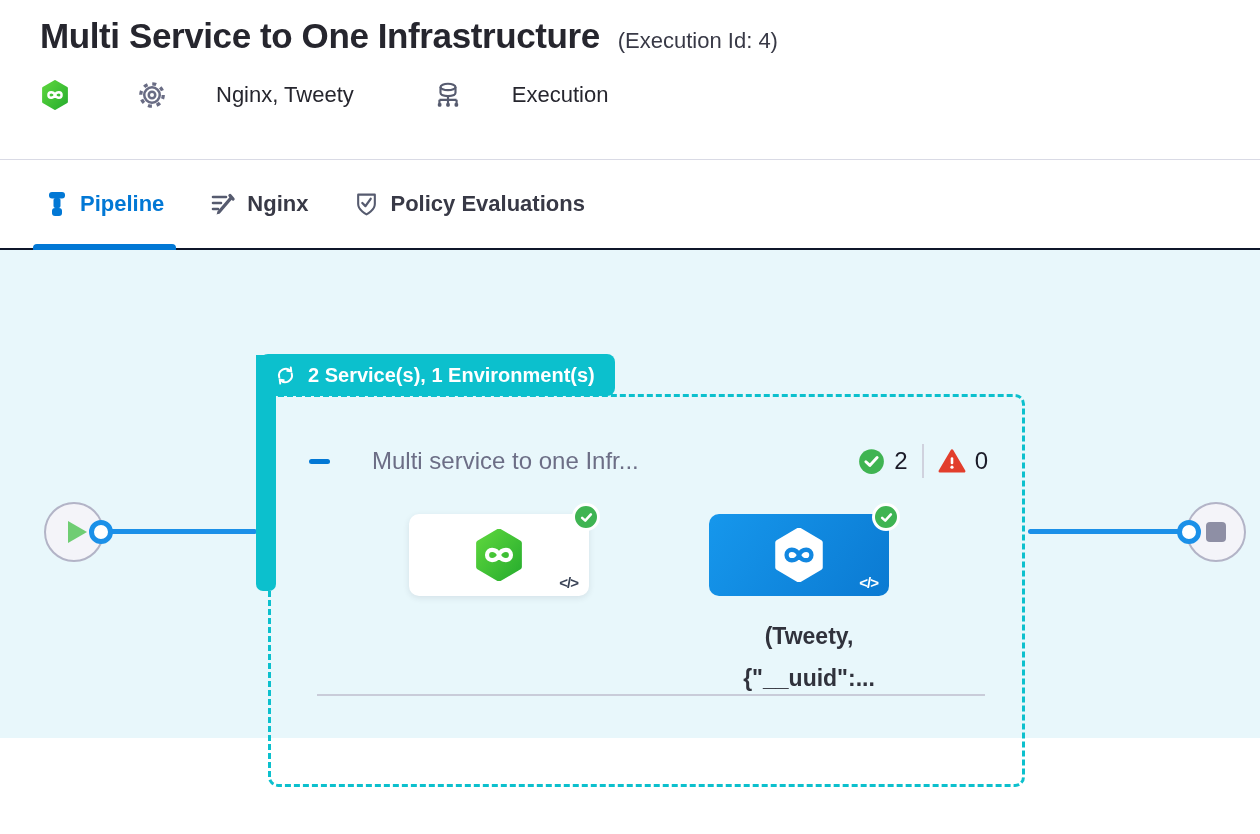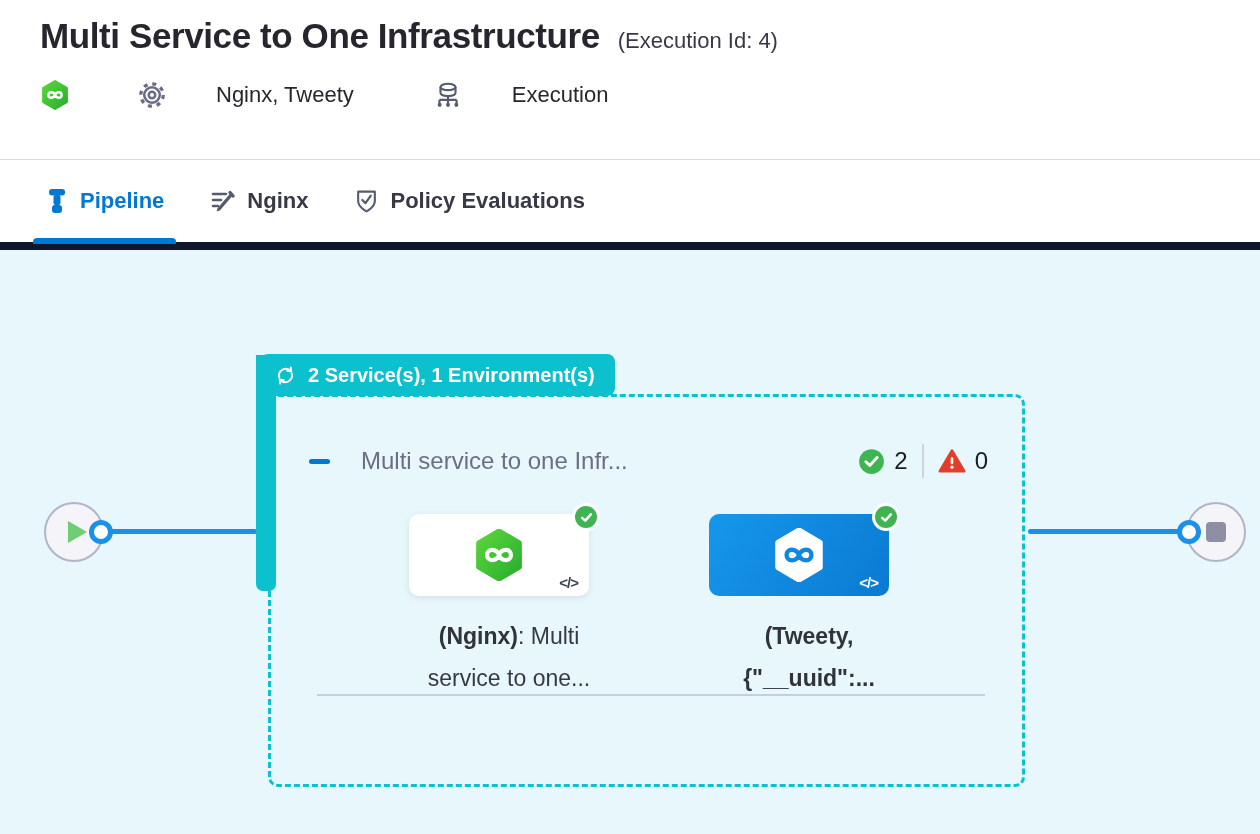--- a/index.html
+++ b/index.html
@@ -12,29 +12,29 @@
   .page-title { font-size:35px; font-weight:700; color:#26262e; letter-spacing:-0.4px; }
   .exec-id { font-size:22px; font-weight:400; color:#383946; }
   .meta-row { margin-top:24px; display:flex; align-items:center; font-size:22px; color:#26262e;gap:35px; }
   .meta-row .svc-gear { margin-left:32px; }
   .meta-row .svc-names { margin-left:14px; }
   .meta-row .infra-ic { margin-left:44px; }
   .meta-row .infra-name { margin-left:14px; }
   .icon { display:inline-flex; align-items:center; justify-content:center; }
 
   
-  .tabbar { height:90px; background:#fff; border-bottom:8px solid #0f172a; display:flex; align-items:stretch; padding:0 22px; }
+  .tabbar { height:90px; background:#fff; border-bottom:2px solid #0f172a; display:flex; align-items:stretch; padding:0 22px; }
   .tab { display:flex; align-items:center; gap:11px; padding:0 12px; margin:0 11px; font-size:22px; font-weight:600; color:#383946; position:relative; cursor:pointer; }
   .tab .ticon { color:#565b6f; }
   .tab.active { color:#0278d5; }
   .tab.active .ticon { color:#0278d5; }
   .tab.active::after { content:""; position:absolute; left:0; right:0; bottom:-2px; height:6px; background:#0278d5; border-radius:4px 4px 0 0; }
 
   
-  .canvas { position:relative; height:584px; background:#e8f7fb;text-decoration:underline; }
+  .canvas { position:relative; height:488px; background:#e8f7fb;text-decoration:underline; }
 
   .node { position:absolute; width:60px; height:60px; border-radius:50%; background:#f4f4f9; border:2px solid #b3b4c7; display:flex; align-items:center; justify-content:center; }
   .node-start { left:44px; top:252px; }
   .node-end { left:1186px; top:252px; }
   .play-tri { width:0; height:0; border-left:19px solid #6fcd73; border-top:11px solid transparent; border-bottom:11px solid transparent; margin-left:6px; }
   .stop-sq { width:20px; height:20px; border-radius:4px; background:#8e8fa5; }
 
   .conn-dot { position:absolute; width:24px; height:24px; border-radius:50%; background:#fff; border:5px solid #1b90e8; z-index:4; }
   .dot-left { left:89px; top:270px; }
   .dot-right { left:1177px; top:270px; }
@@ -43,21 +43,21 @@
   .edge-right { left:1028px; width:152px; }
 
   .loop-bar { position:absolute; left:256px; top:105px; width:20px; height:236px; background:#0cc0cd; border-radius:0 0 7px 7px; z-index:1; }
 
   .stage-badge { position:absolute; left:260px; top:104px; height:42px; padding:0 20px 0 14px; background:#0cc0cd; border-radius:8px 8px 8px 0; display:inline-flex; align-items:center; gap:11px; color:#fff; font-size:20px; font-weight:600; z-index:3; white-space:nowrap; }
 
   .group-box { position:absolute; left:268px; top:144px; width:757px; height:393px; border:3.5px dashed #0cc0cd; border-radius:10px; z-index:2; }
 
   .group-header { position:absolute; top:44px; left:38px; right:34px; height:40px; display:flex; align-items:center; }
   .collapse-minus { width:21px; height:5px; border-radius:3px; background:#0278d5; flex:none; cursor:pointer; }
-  .group-title { margin-left:31px; font-size:24px; color:#6c6e86; white-space:nowrap; }
+  .group-title { margin-left:42px; font-size:24px; color:#6c6e86; white-space:nowrap; }
   .gh-spacer { flex:1; }
   .count { display:flex; align-items:center; gap:9px; font-size:24px; font-weight:500; color:#1b1b28; }
   .count-divider { width:2px; height:34px; background:#d0d2de; margin:0 14px; }
 
   .svc-card { position:absolute; top:117px; width:180px; height:82px; border-radius:10px; display:flex; align-items:center; justify-content:center; cursor:pointer; }
   .svc-card.light { left:138px; background:#fff; box-shadow:0 2px 6px rgba(40,41,61,.10); }
   .svc-card.blue  { left:438px; background:linear-gradient(125deg,#1697ec 0%,#0b7ad2 100%); }
   .code-glyph { position:absolute; right:11px; bottom:5px; font-size:15px; font-weight:700; letter-spacing:-1px; }
   .svc-card.light .code-glyph { color:#3a4356; }
   .svc-card.blue  .code-glyph { color:#fff; }
@@ -227,24 +227,20 @@
         </svg>
       </span>
       <span class="code-glyph">&lt;/&gt;</span>
       <span class="check-badge">
         <svg width="15" height="15" viewBox="0 0 24 24">
           <polyline points="5,12.5 10,17 19,7" fill="none" stroke="#fff" stroke-width="4" stroke-linecap="round" stroke-linejoin="round"></polyline>
         </svg>
       </span>
     </div>
 
-    <div class="card-label label-left">
-      <span class="b">(Nginx)</span><span>: Multi</span><br>
-      <span class="l2">service to one...</span>
-    </div>
     <div class="card-label label-right">
       <span class="b">(Tweety,</span><span></span><br>
       <span class="l2">{"__uuid":...</span>
     </div>
 
     <div class="label-divider"></div>
   </div>
 
   <div class="edge edge-right"></div>
   <div class="conn-dot dot-right"></div>

